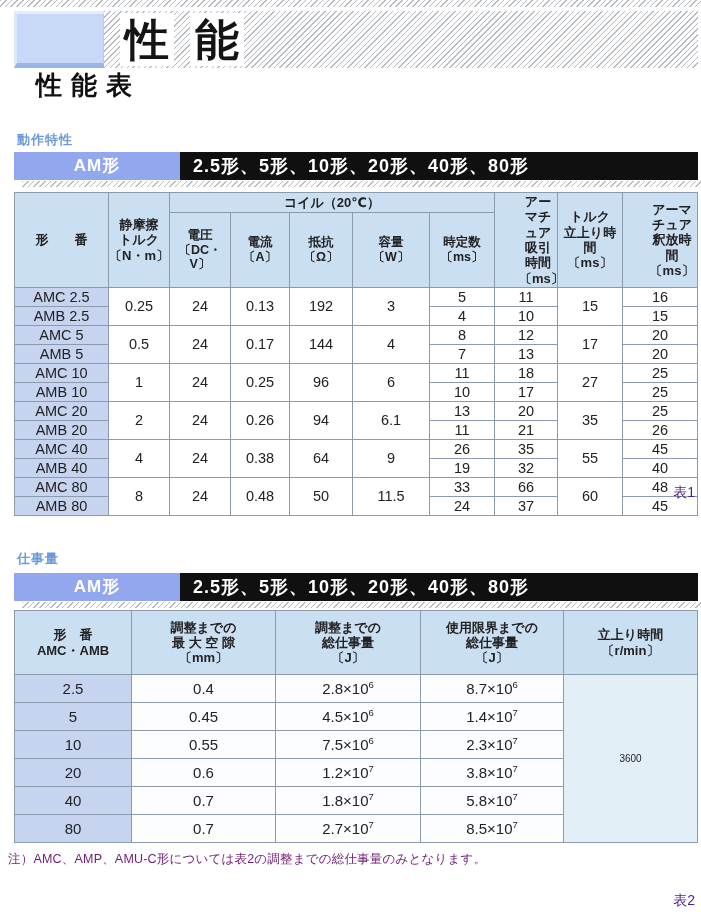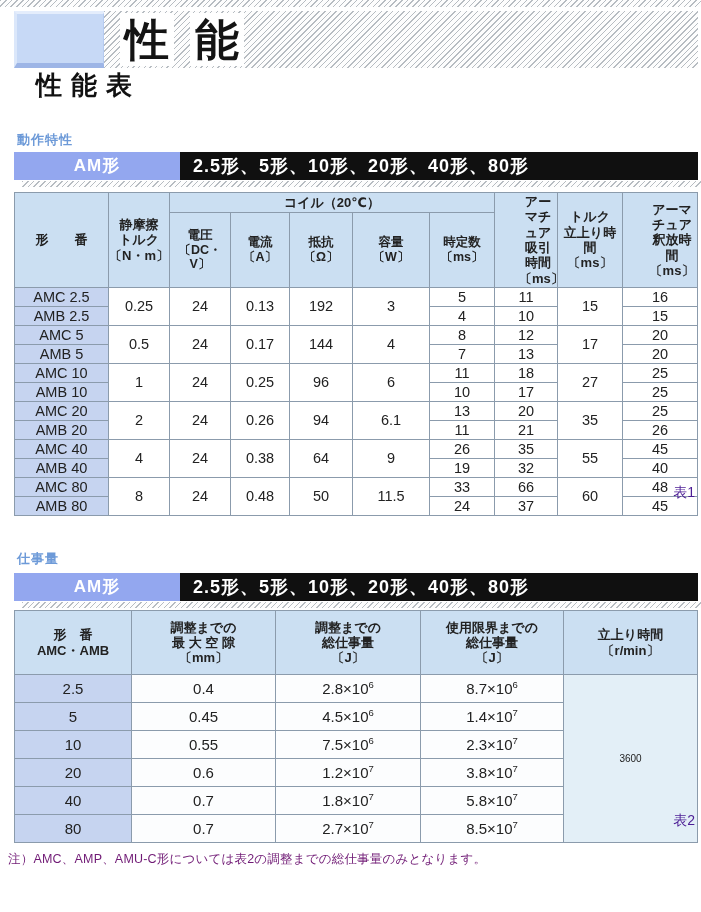--- a/index.html
+++ b/index.html
@@ -71,21 +71,21 @@
   
   .table-2 { top:610px; }
   .table-2 thead th { font-size:13px; height:64px; }
   .table-2 tbody td { background:#fcfdfe; font-size:15px; height:28px; }
   .table-2 tbody td.model { background:#c6d4f0; }
   .table-2 tbody td.rpm { background:#e3eff7; font-size:10px; }
   .table-2 sup { font-size:9.5px; vertical-align:super; line-height:0; }
   
   .caption { position:absolute; color:#4c1d95; font-size:14px; }
   .caption-1 { top:484px; right:6px; }
-  .caption-2 { top:812px; right:6px; }
+  .caption-2 { top:892px; right:6px; }
   .note { position:absolute; top:851px; left:8px; font-size:12.5px; color:#701a75; letter-spacing:0.2px; }
 </style>
 </head>
 <body>
 
 <div class="top-strip hatch"></div>
 
 <div class="title-square"></div>
 <div class="title-band hatch">
   <span class="title-char">性</span>

